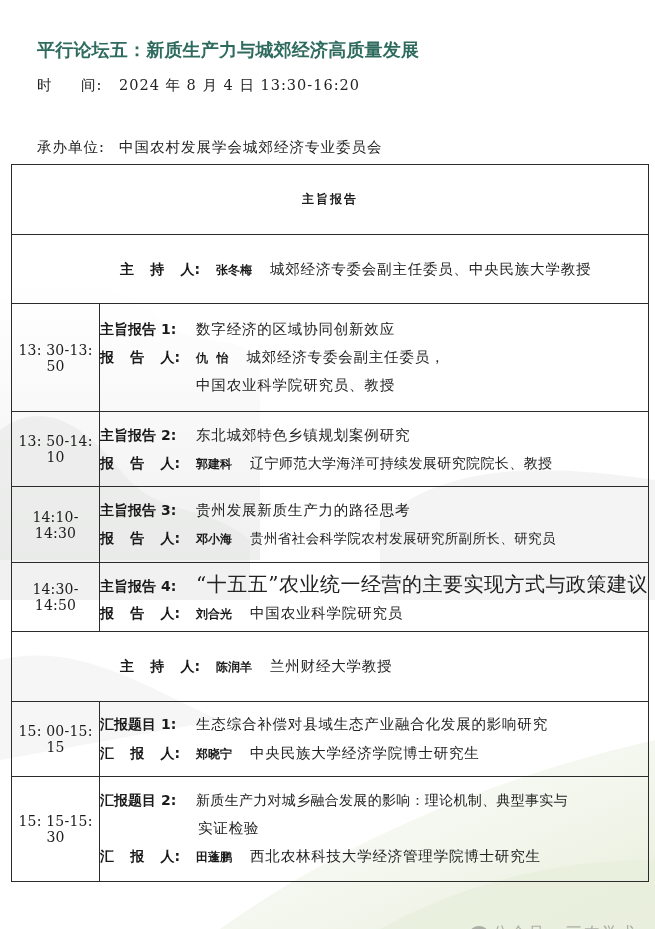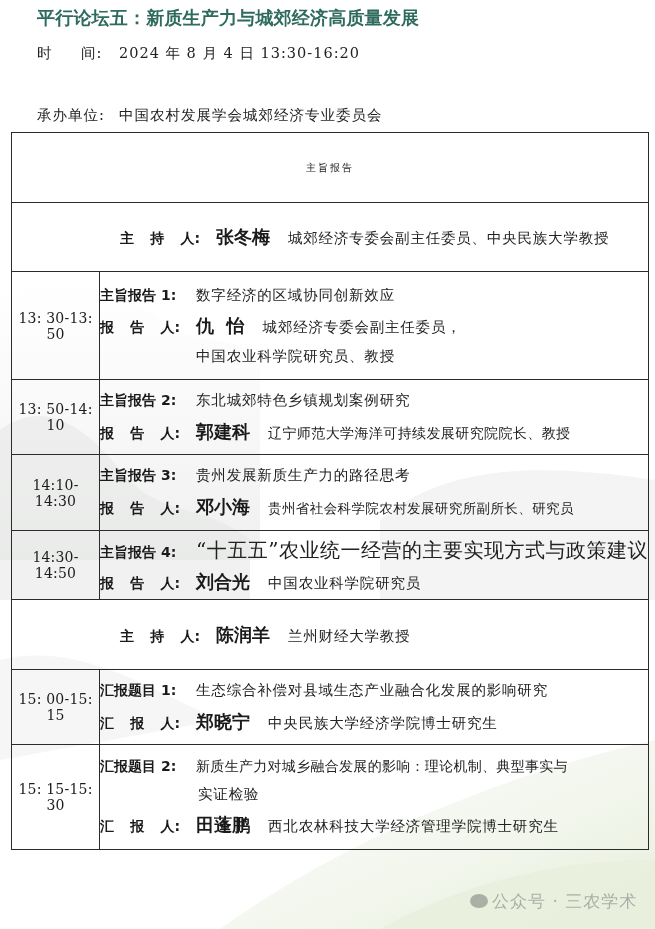--- a/index.html
+++ b/index.html
@@ -3,40 +3,40 @@
 <meta charset="utf-8">
 <style>
   html, body { margin: 0; padding: 0; }
   body {
     width: 655px; height: 929px; overflow: hidden; position: relative;
     background: #ffffff;
     font-family: "DejaVu Serif", "Liberation Serif", serif;
     color: #1a1a1a;
   }
   .bg { position: absolute; inset: 0; z-index: 0; pointer-events: none; }
-  .content { position: absolute; inset: 0; z-index: 1; }
+  .content { position: absolute; inset: 0; z-index: 1; margin-top: 32px; }
   .title {
     position: absolute; left: 37px; top: 6px;
     font-family: "DejaVu Sans", "Liberation Sans", sans-serif;
     font-weight: bold; font-size: 18px; letter-spacing: 0.2px;
     color: #2e6b5e;
   }
   .meta { position: absolute; left: 37px; font-size: 14.5px; letter-spacing: 1px; color: #222; }
   .meta .k { display: inline-block; width: 82px; }
   table.sched {
     position: absolute; left: 11px; top: 132px; width: 638px;
     border-collapse: collapse; font-size: 14.5px;
   }
   table.sched td { border: 1.5px solid #2b2b2b; padding: 0; vertical-align: middle; }
   td.time { width: 100px; text-align: center; font-size: 14px; color: #1c1c1c; letter-spacing: 0.2px; }
-  td.hdr { text-align: center; font-family: "DejaVu Sans", "Liberation Sans", sans-serif; font-weight: normal; font-size: 10px; letter-spacing: 2px; }
+  td.hdr { text-align: center; font-family: "DejaVu Sans", "Liberation Sans", sans-serif; font-weight: bold; font-size: 12px; letter-spacing: 2px; }
   .line { display: flex; align-items: baseline; white-space: nowrap; }
   .lbl { width: 96px; flex: 0 0 96px; font-family: "DejaVu Sans", "Liberation Sans", sans-serif; font-weight: bold; font-size: 14px; }
   .lbl.spread { display: flex; justify-content: space-between; width: 80px; flex: 0 0 80px; margin-right: 16px; }
-  .nm { font-family: "DejaVu Sans", "Liberation Sans", sans-serif; font-weight: bold; font-size: 18px; margin-right: 18px; }
+  .nm { font-family: "DejaVu Sans", "Liberation Sans", sans-serif; font-weight: bold; font-size: 12px; margin-right: 18px; }
   .val { letter-spacing: 0.8px; color: #222; text-align: center; }
   .cell { padding-left: 7px; }
   .host { padding-left: 108px; }
   .wm {
     position: absolute; left: 470px; top: 890px; z-index: 2;
     font-family: "DejaVu Sans", "Liberation Sans", sans-serif; font-size: 17px; color: rgba(120,120,120,0.55);
     letter-spacing: 1px;
   }
   .wm .ic { display: inline-block; width: 18px; height: 14px; border-radius: 50%; background: rgba(110,110,110,0.5); margin-right: 4px; vertical-align: -1px; }
 </style>

